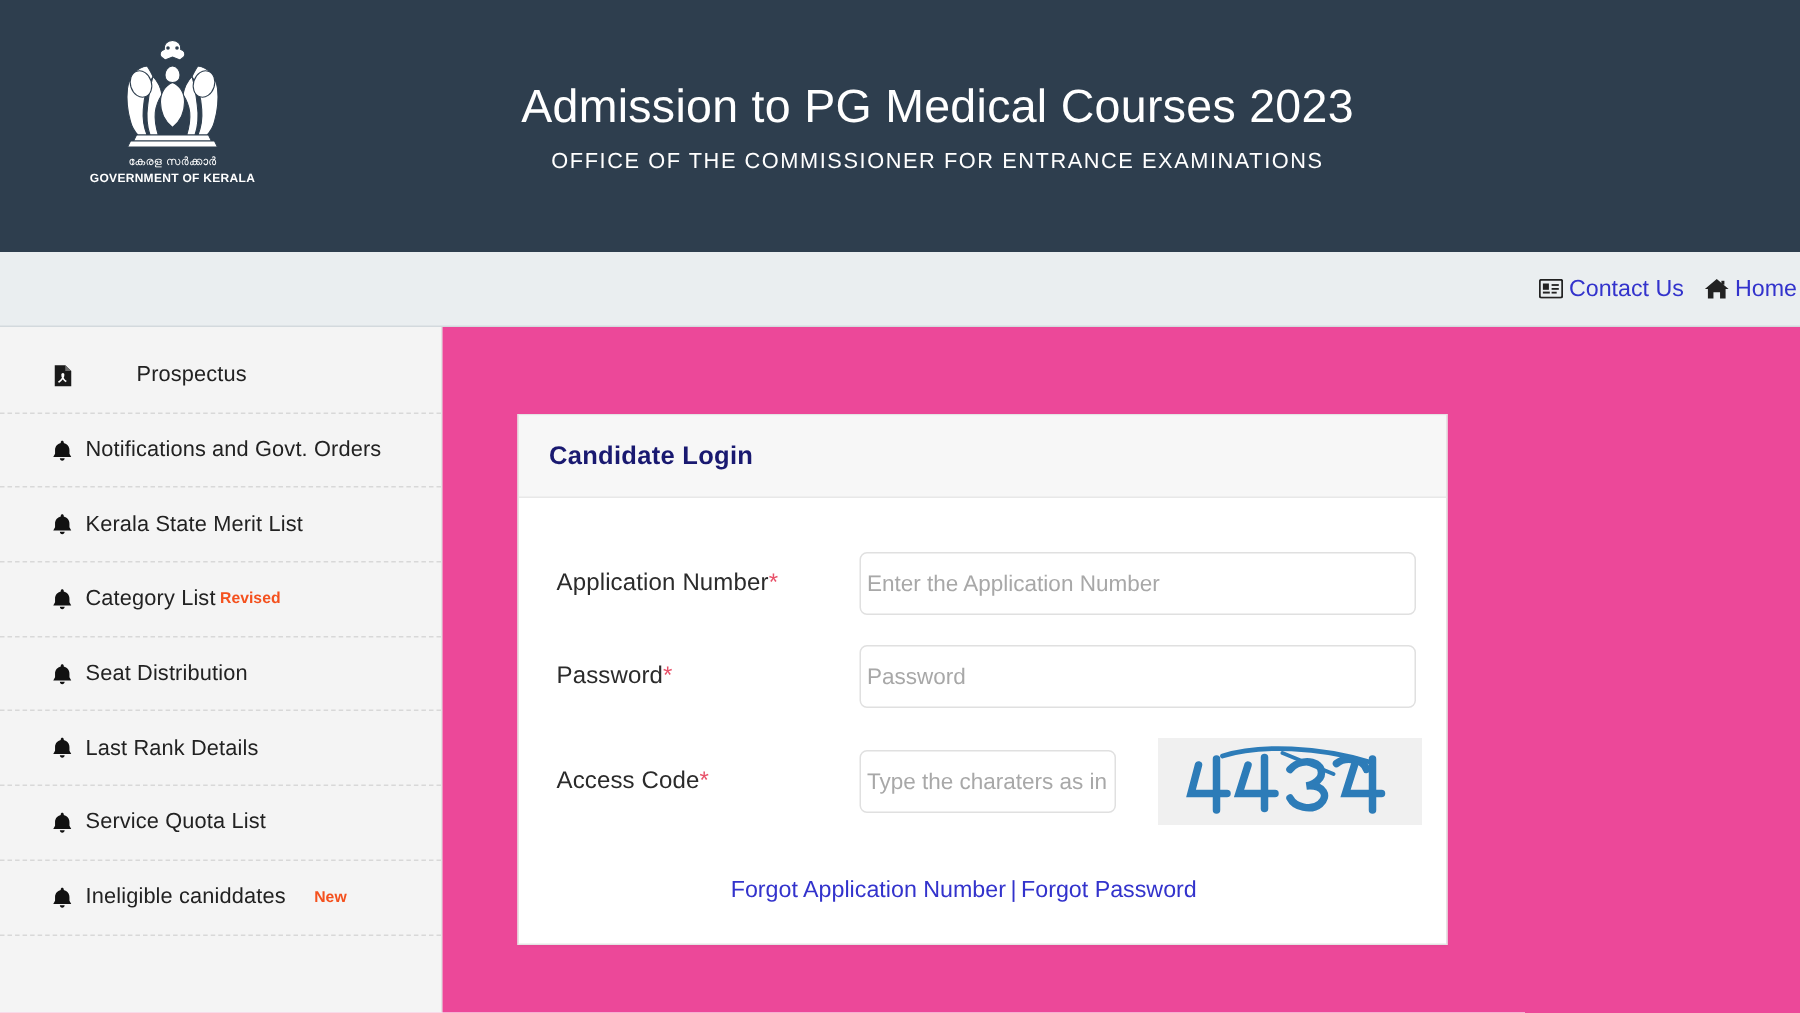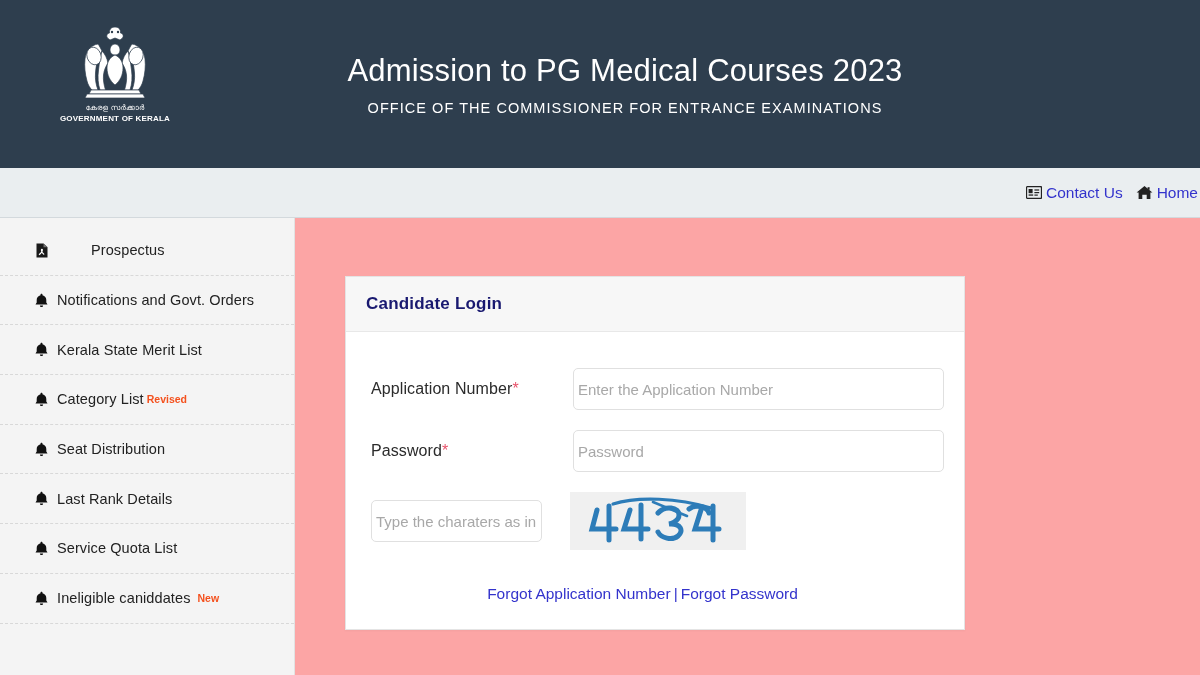--- a/index.html
+++ b/index.html
@@ -153,26 +153,26 @@
   .side-label { letter-spacing: .1px; }
 
   .badge {
     font-size: 10.5px;
     color: #f4511e;
     font-weight: bold;
     margin-left: 3px;
     vertical-align: super;
     line-height: 1;
   }
-  .badge.badge-spaced { margin-left: 7px; }
+  .badge.badge-spaced { margin-left: 19px; }
 
   
   .main-area {
     flex: 1;
-    background: #fca5a5;
+    background: #ec4899;
     padding-top: 58px;
     padding-left: 50px;
   }
 
   .login-card {
     width: 620px;
     border: 1px solid #e4e4e4;
     background: #ffffff;
     box-shadow: 0 1px 2px rgba(0,0,0,.04);
   }
@@ -457,20 +457,23 @@
         </div>
 
         <div class="form-row">
           <div class="form-label">
             <span>Password</span><span class="req">*</span>
           </div>
           <input class="txt-input input-wide" type="password" placeholder="Password" style="">
         </div>
 
         <div class="form-row">
+          <div class="form-label">
+            <span>Access Code</span><span class="req">*</span>
+          </div>
           <input class="txt-input input-narrow" type="text" placeholder="Type the charaters as in image" style="">
           <div class="captcha-box">
             <svg width="150" height="50" viewBox="0 0 150 50" aria-hidden="true">
               <g fill="none" stroke="#2d7cb8" stroke-width="5" stroke-linecap="round">
                 <path d="M14 14 L9 33 L33 33"></path>
                 <path d="M26 10 L26 44"></path>
                 <path d="M47 14 L41 33 L65 33"></path>
                 <path d="M58 9 L58 43"></path>
                 <path d="M75 17 C82 9 96 11 96 19 C96 26 86 28 86 28 C98 27 101 35 95 40 C89 45 78 42 75 36"></path>
                 <path d="M106 13 C112 8 124 10 126 17"></path>

